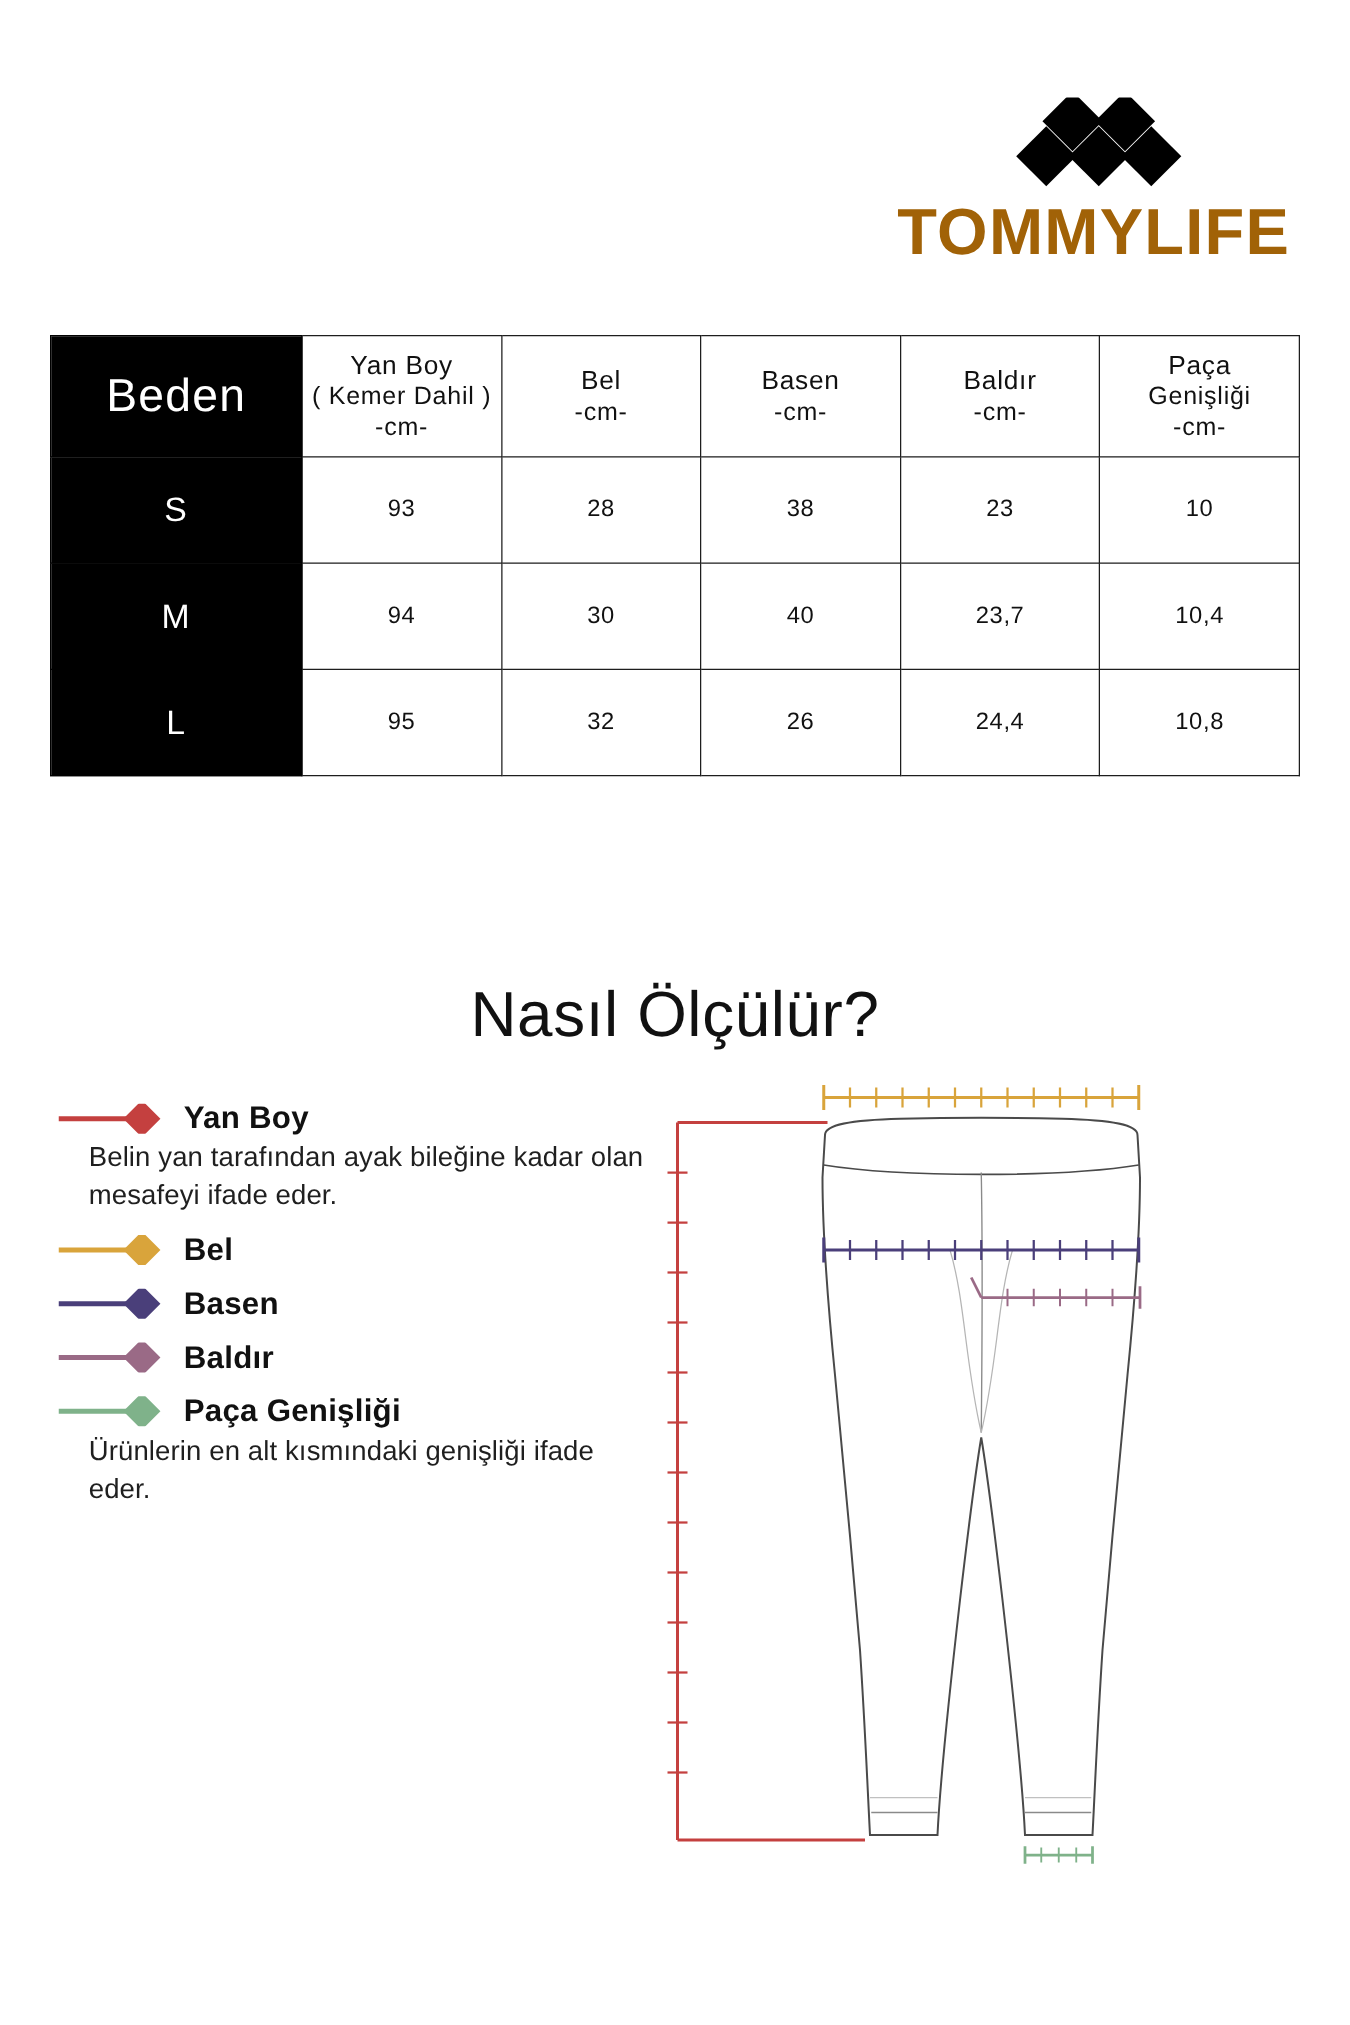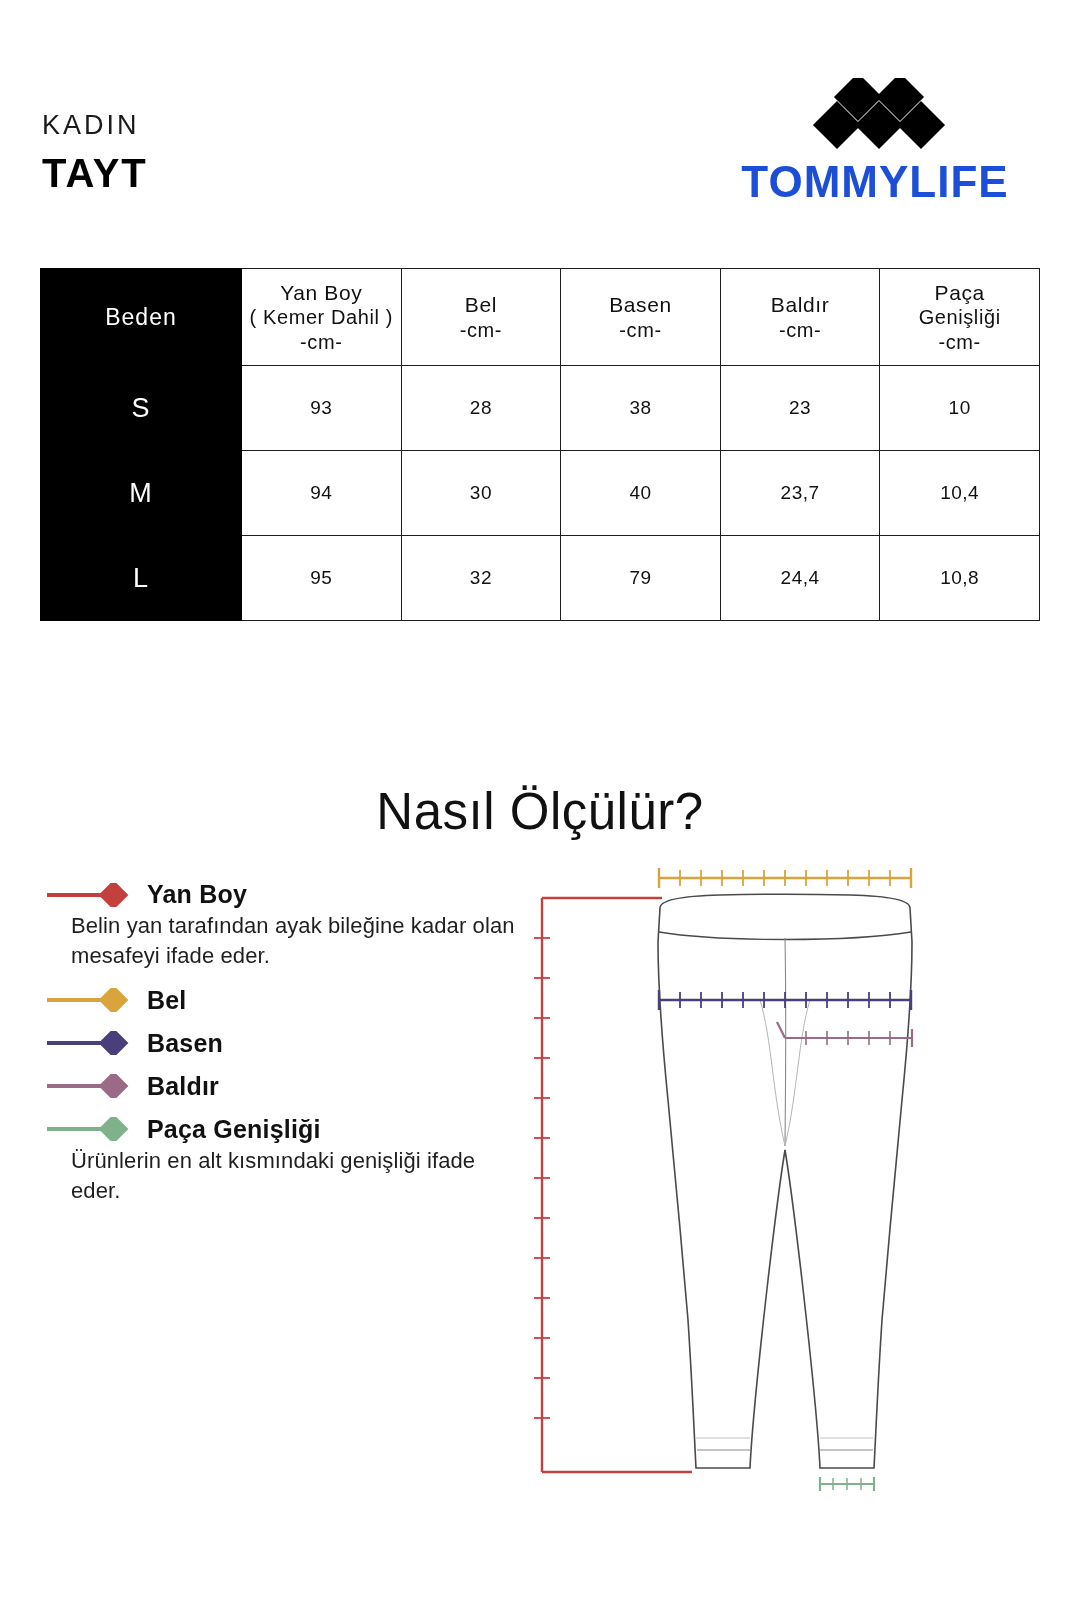--- a/index.html
+++ b/index.html
@@ -49,24 +49,24 @@
     right: 40px;
     top: 78px;
     width: 330px;
     text-align: center;
   }
   .logo-diamonds {
     height: 72px;
     margin-bottom: 10px;
   }
   .brand-name {
-    font-size: 44px;
+    font-size: 52px;
     font-weight: 700;
     letter-spacing: 1px;
-    color: #1d4ed8;
+    color: #a16207;
     line-height: 1;
   }
 
   
   .size-table {
     position: absolute;
     left: 40px;
     top: 268px;
     width: 1000px;
     border-collapse: collapse;
@@ -96,21 +96,21 @@
     font-size: 19px;
     letter-spacing: 0.5px;
   }
   .col-beden {
     width: 198px;
     background: #000000;
     color: #ffffff !important;
     border-color: #000000 !important;
   }
   .size-table thead th.col-beden {
-    font-size: 23px;
+    font-size: 37px;
     letter-spacing: 1px;
   }
   .size-table tbody td.col-beden {
     font-size: 27px;
     letter-spacing: 1px;
   }
 
   
   .section-title {
     position: absolute;
@@ -165,24 +165,20 @@
     left: 520px;
     top: 850px;
     width: 540px;
     height: 670px;
   }
 </style>
 </head>
 <body>
 
 <div class="header">
-  <div class="brand-left">
-    <div class="kadin">KADIN</div>
-    <div class="tayt">TAYT</div>
-  </div>
   <div class="brand-right">
     <div class="logo-diamonds">
       <svg width="200" height="72" viewBox="0 0 200 72" xmlns="http://www.w3.org/2000/svg">
         <g fill="#000000">
           <rect x="66" y="2" width="34" height="34" transform="rotate(45 83 19)"></rect>
           <rect x="108" y="2" width="34" height="34" transform="rotate(45 125 19)"></rect>
           <rect x="45" y="30" width="34" height="34" transform="rotate(45 62 47)"></rect>
           <rect x="87" y="30" width="34" height="34" transform="rotate(45 104 47)"></rect>
           <rect x="129" y="30" width="34" height="34" transform="rotate(45 146 47)"></rect>
         </g>
@@ -234,21 +230,21 @@
       <td>94</td>
       <td>30</td>
       <td>40</td>
       <td>23,7</td>
       <td>10,4</td>
     </tr>
     <tr>
       <td class="col-beden">L</td>
       <td>95</td>
       <td>32</td>
-      <td>79</td>
+      <td>26</td>
       <td>24,4</td>
       <td>10,8</td>
     </tr>
   </tbody>
 </table>
 
 <div class="section-title">Nasıl Ölçülür?</div>
 
 <div class="legend">
 

